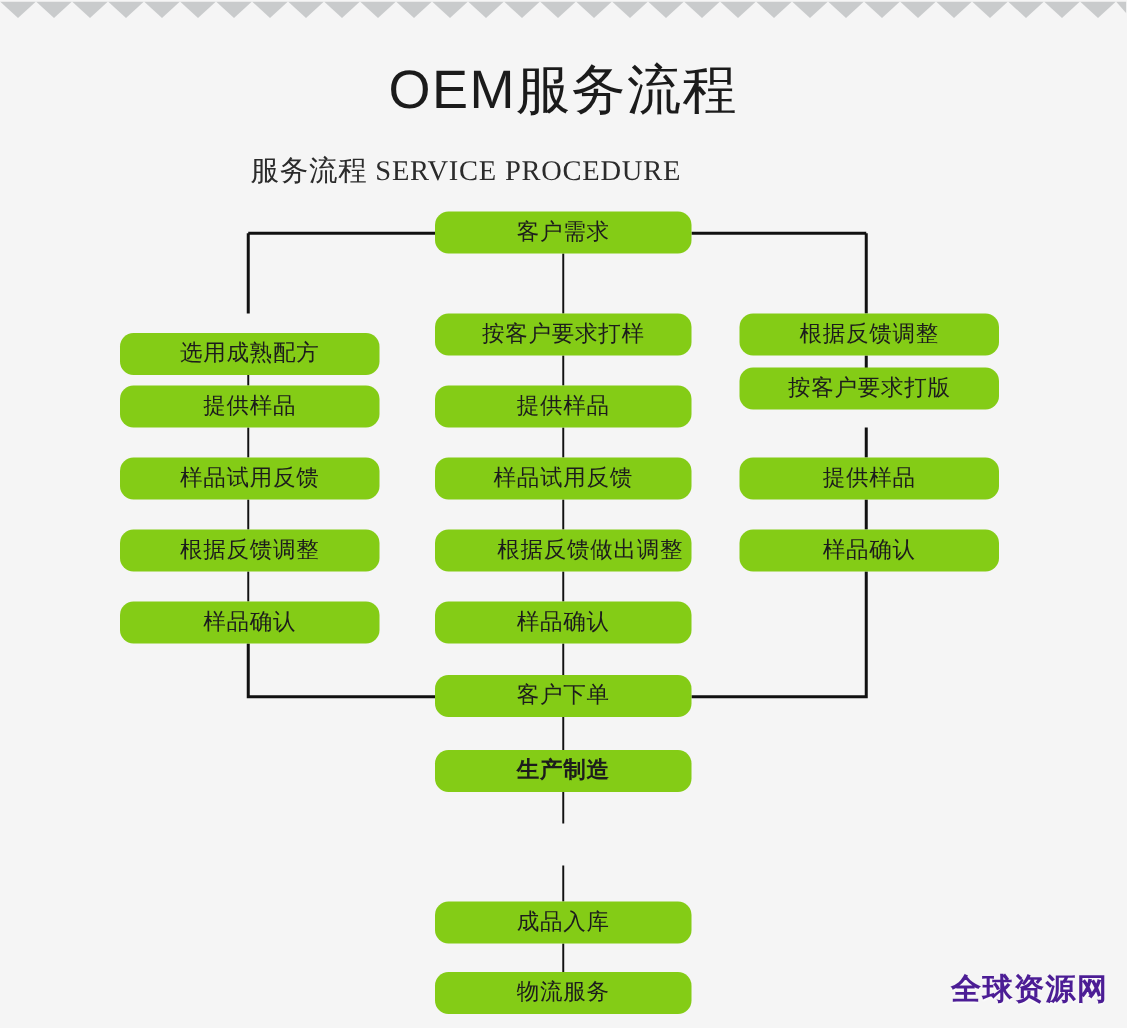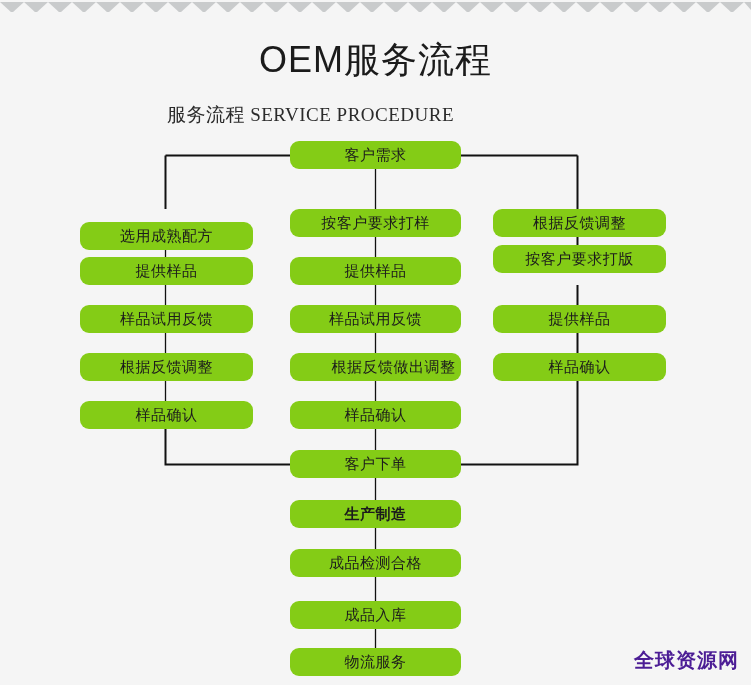--- a/index.html
+++ b/index.html
@@ -199,19 +199,18 @@
   <div class="node col-mid" style="top:401px;">样品确认</div>
 
   <div class="node col-right" style="top:209px;">根据反馈调整</div>
   <div class="node col-right" style="top:245px;">按客户要求打版</div>
   <div class="node col-right" style="top:305px;">提供样品</div>
   <div class="node col-right" style="top:353px;">样品确认</div>
 
   <div class="node col-mid" style="top:450px;">客户下单</div>
 
   <div class="node col-mid" style="top:500px;font-weight:bold;">生产制造</div>
-  <div class="node col-mid" style="top:549px;">成品检测合格</div>
   <div class="node col-mid" style="top:601px;">成品入库</div>
   <div class="node col-mid" style="top:648px;">物流服务</div>
 
   <div id="watermark">全球资源网</div>
 
 </div>
 
 </body></html>

